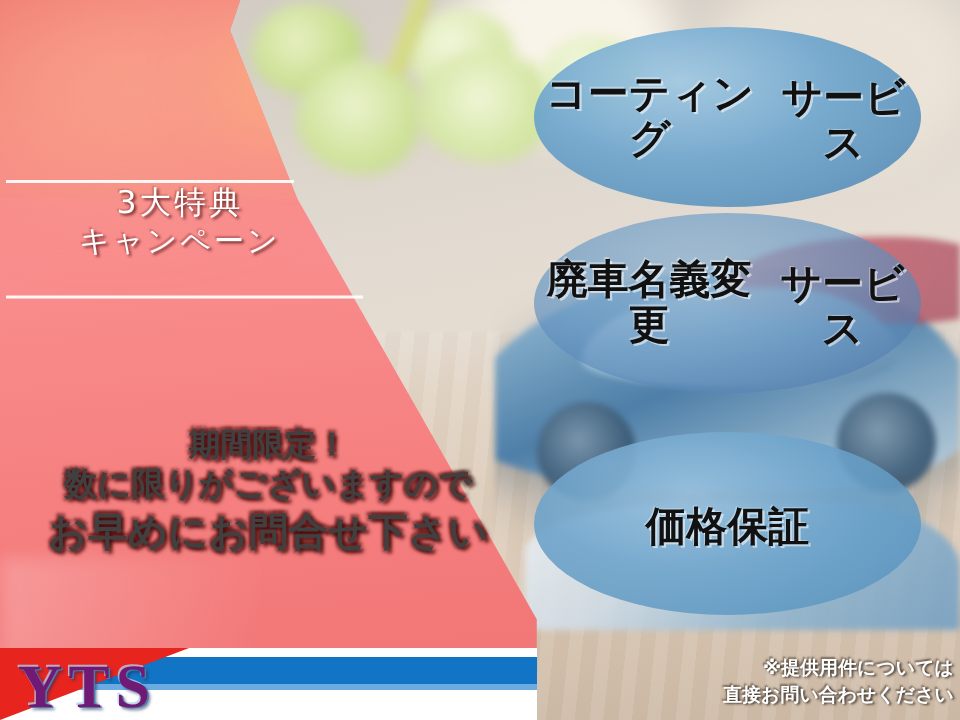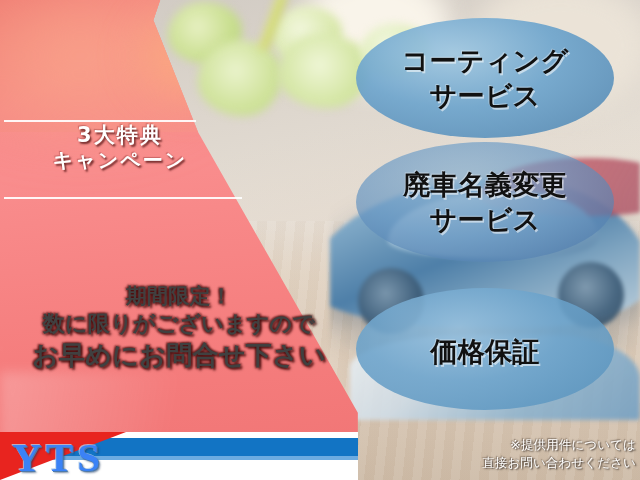--- a/index.html
+++ b/index.html
@@ -62,21 +62,21 @@
       linear-gradient(-55deg, rgba(255,255,255,.35) 0 2px, rgba(255,255,255,0) 2px 30px);}
   .pink-fold{position:absolute;left:0;top:372px;width:270px;height:70px;opacity:.28;filter:blur(6px);
     background:linear-gradient(100deg, rgba(255,255,255,.8), rgba(255,255,255,0) 65%);}
 
   
   .rule{position:absolute;height:1.6px;background:rgba(255,255,255,.92);}
   .rule-top{left:4px;top:120px;width:192px;}
   .rule-bot{left:4px;top:197px;width:238px;}
 
   .campaign{position:absolute;left:0;top:123px;width:240px;text-align:center;color:#fff;}
-  .campaign div{font-weight:bold;letter-spacing:.10em;line-height:1.16;
+  .campaign div{font-weight:normal;letter-spacing:.10em;line-height:1.16;
     text-shadow:1.6px 1.6px 2px rgba(70,10,10,.75), -1px -1px 1px rgba(120,30,30,.35);}
   .camp-l1{font-size:21px;}
   .camp-l2{font-size:20px;margin-top:2px;}
 
   
   .limited{position:absolute;left:0;top:283px;width:358px;text-align:center;color:#404040;}
   .limited div{font-weight:bold;line-height:1.30;letter-spacing:.012em;
     text-shadow:2px 2px 2.5px rgba(60,6,6,.85), -1.4px -1.4px 2px rgba(70,10,10,.6),
                 1.4px -1.4px 2px rgba(70,10,10,.5), -1.4px 1.4px 2px rgba(70,10,10,.5);}
   .lim-l1{font-size:21px;}
@@ -84,43 +84,43 @@
   .lim-l3{font-size:26px;}
 
   
   .logo-bar{position:absolute;left:0;top:432px;width:358px;height:48px;background:#fff;overflow:hidden;}
   .logo-red{position:absolute;left:0;top:0;width:126px;height:48px;background:#e8241f;
     clip-path:polygon(0 0, 100% 0, 0 100%);}
   .logo-blue{position:absolute;left:0;top:6px;width:358px;height:18px;background:#1274c4;}
   .logo-blue2{position:absolute;left:0;top:24px;width:358px;height:4px;background:#2d87d4;opacity:.7;}
   .logo-text{position:absolute;left:12px;top:2px;width:145px;height:46px;
     font-family:"Liberation Serif","DejaVu Serif",serif;font-size:41px;font-weight:bold;
-    letter-spacing:.10em;color:#3b82f6;line-height:46px;
+    letter-spacing:.10em;color:#701a75;line-height:46px;
     text-shadow:1px 1px 0 #4e7aa8, 2px 2px 2px rgba(20,50,90,.55), -1px -1px 0 rgba(180,205,230,.8);}
   .logo-tag{position:absolute;left:148px;top:27px;width:210px;height:20px;
     font-size:9.5px;color:#1b1b1b;letter-spacing:.26em;line-height:20px;font-weight:bold;white-space:nowrap;}
 
   
   .badge{position:absolute;display:flex;align-items:center;justify-content:center;
-    flex-direction:column;border-radius:50%;color:#111;text-align:center;}
+    flex-direction:row;border-radius:50%;color:#111;text-align:center;}
   .badge span{font-weight:bold;line-height:1.10;letter-spacing:.01em;
     text-shadow:1.5px 1.5px 0 rgba(255,255,255,.55), -0.8px -0.8px 0 rgba(255,255,255,.35);}
   .badge .l1{font-size:27px;}
   .badge .l2{font-size:27px;margin-top:5px;}
 
   .badge-1{left:356px;top:18px;width:258px;height:120px;
     background:radial-gradient(ellipse at 38% 30%, rgba(160,200,226,.92) 0%, rgba(110,165,205,.92) 45%, rgba(86,142,186,.88) 78%, rgba(120,172,208,.55) 100%);}
   .badge-2{left:356px;top:142px;width:258px;height:120px;
     background:radial-gradient(ellipse at 42% 34%, rgba(142,180,210,.72) 0%, rgba(104,152,196,.70) 48%, rgba(82,126,175,.66) 80%, rgba(120,170,205,.42) 100%);}
   .badge-3{left:356px;top:288px;width:258px;height:122px;
     background:radial-gradient(ellipse at 40% 32%, rgba(150,192,222,.88) 0%, rgba(108,163,203,.88) 46%, rgba(92,150,192,.84) 80%, rgba(130,180,214,.5) 100%);}
 
   
   .note{position:absolute;left:398px;top:436px;width:238px;text-align:right;color:#fff;}
-  .note div{font-size:12.5px;font-weight:normal;line-height:1.45;letter-spacing:.01em;
+  .note div{font-size:12.5px;font-weight:bold;line-height:1.45;letter-spacing:.01em;
     text-shadow:1.3px 1.3px 1.6px rgba(40,30,25,.85), -0.8px -0.8px 1.2px rgba(60,45,35,.6);}
 </style>
 </head>
 <body>
 
 <div class="stage">
 
   <div class="bg-base"></div>
   <div class="bg-desk"></div>
   <div class="bg-desk-streaks"></div>

